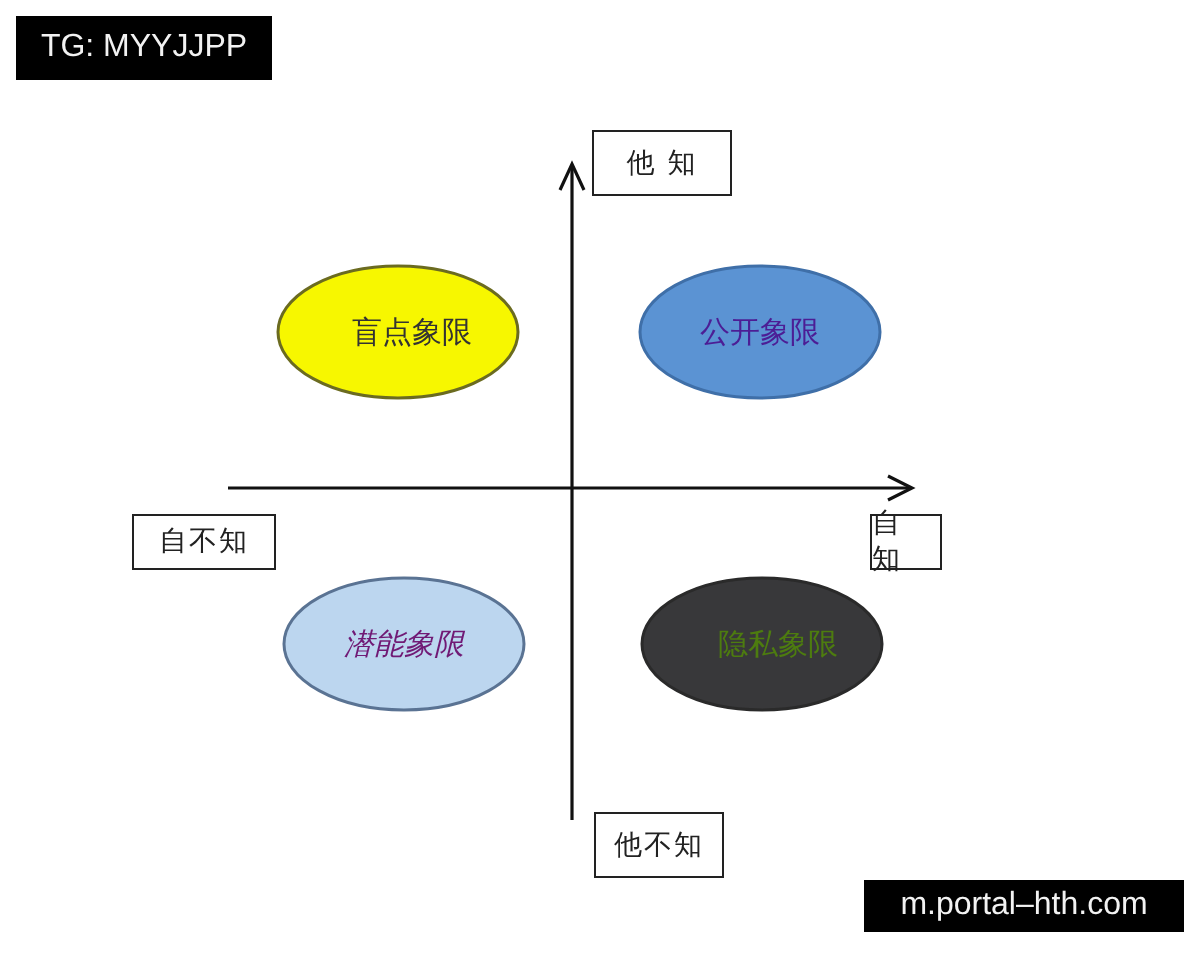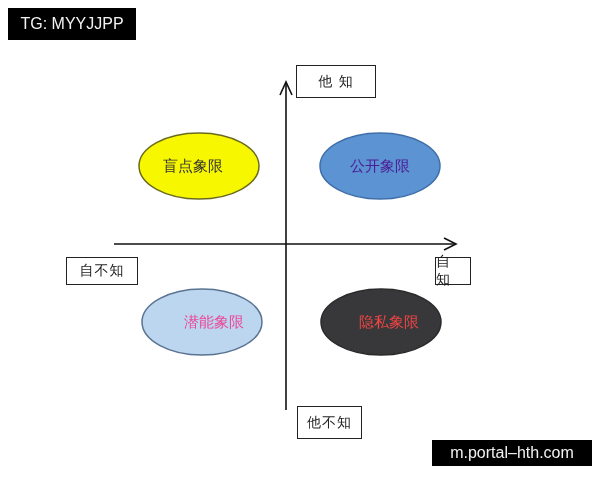--- a/index.html
+++ b/index.html
@@ -38,23 +38,23 @@
 
   <line x1="114" y1="244" x2="455" y2="244" stroke="#111" stroke-width="1.6"></line>
   <polyline points="444,238 456,244 444,250" fill="none" stroke="#111" stroke-width="1.6"></polyline>
 
   <ellipse cx="199" cy="166" rx="60" ry="33" fill="#f7f700" stroke="#6b6b20" stroke-width="1.5"></ellipse>
   <ellipse cx="380" cy="166" rx="60" ry="33" fill="#5b93d3" stroke="#3f6fa8" stroke-width="1.5"></ellipse>
   <ellipse cx="202" cy="322" rx="60" ry="33" fill="#bcd6ef" stroke="#5a7393" stroke-width="1.5"></ellipse>
   <ellipse cx="381" cy="322" rx="60" ry="33" fill="#38383a" stroke="#2a2a2a" stroke-width="1.5"></ellipse>
 </svg>
 
-<div class="label-box" style="left:296px; top:65px; width:80px; height:33px;">他 知</div>
+<div class="label-box" style="left:296px; top:65px; width:70px; height:33px;">他 知</div>
 <div class="label-box" style="left:297px; top:406px; width:65px; height:33px;">他不知</div>
 <div class="label-box" style="left:66px; top:257px; width:72px; height:28px;">自不知</div>
 <div class="label-box" style="left:435px; top:257px; width:36px; height:28px;">自 知</div>
 
-<div class="ellipse-text" style="left:123px; top:148px; width:140px; height:36px; color:#333;">盲点象限</div>
+<div class="ellipse-text" style="left:136px; top:148px; width:140px; height:36px; color:#333;">盲点象限</div>
 <div class="ellipse-text" style="left:320px; top:148px; width:120px; height:36px; color:#4c1d95;">公开象限</div>
-<div class="ellipse-text" style="left:142px; top:304px; width:144px; height:36px; color:#ec4899;">潜能象限</div>
-<div class="ellipse-text" style="left:321px; top:304px; width:136px; height:36px; color:#ef4444;">隐私象限</div>
+<div class="ellipse-text" style="left:142px; top:304px; width:120px; height:36px; color:#701a75;font-style:italic;">潜能象限</div>
+<div class="ellipse-text" style="left:321px; top:304px; width:136px; height:36px; color:#4d7c0f;">隐私象限</div>
 
 <div id="site-badge" class="badge">m.portal–hth.com</div>
 
 </body></html>

